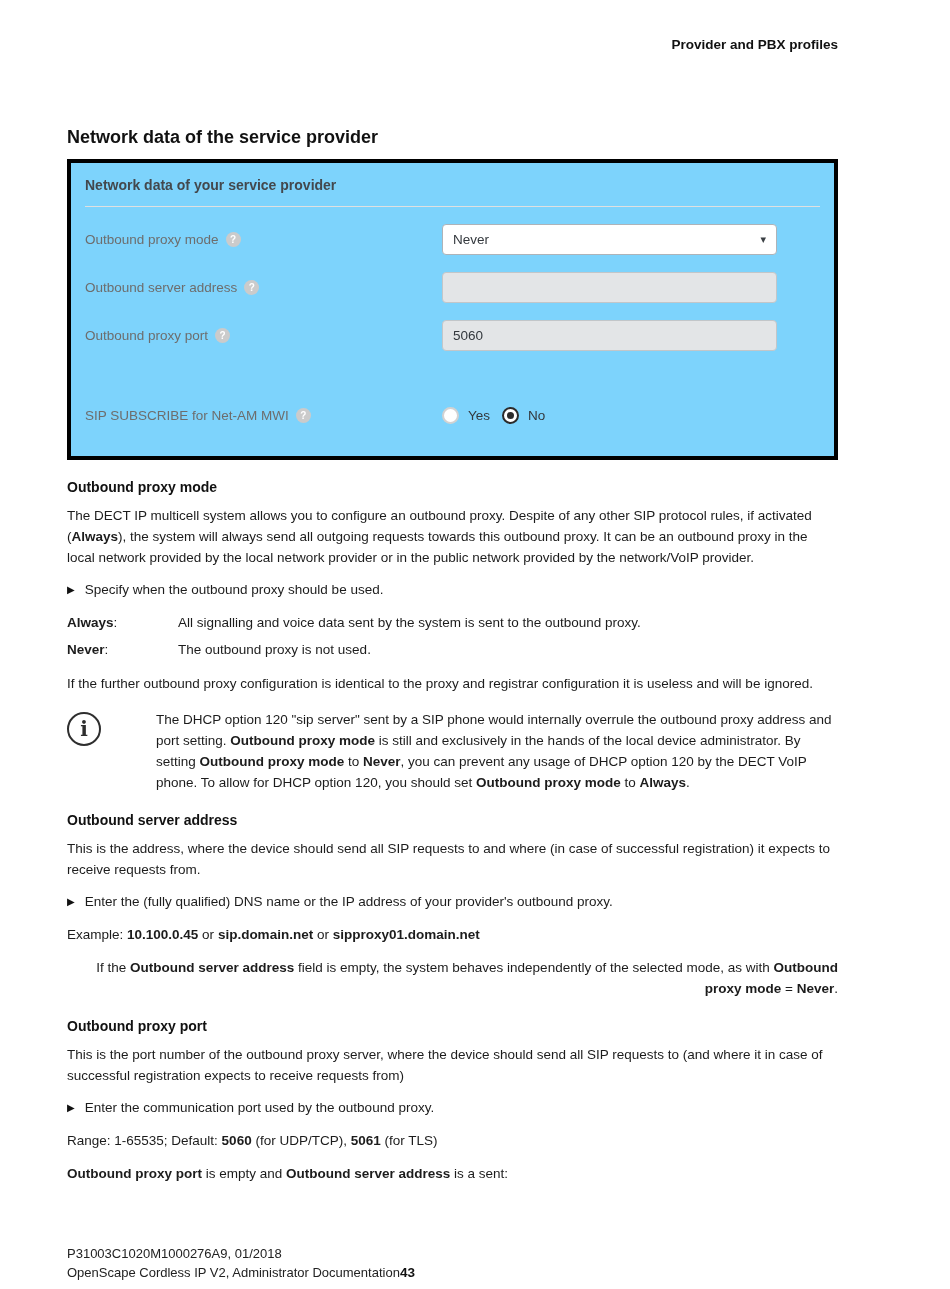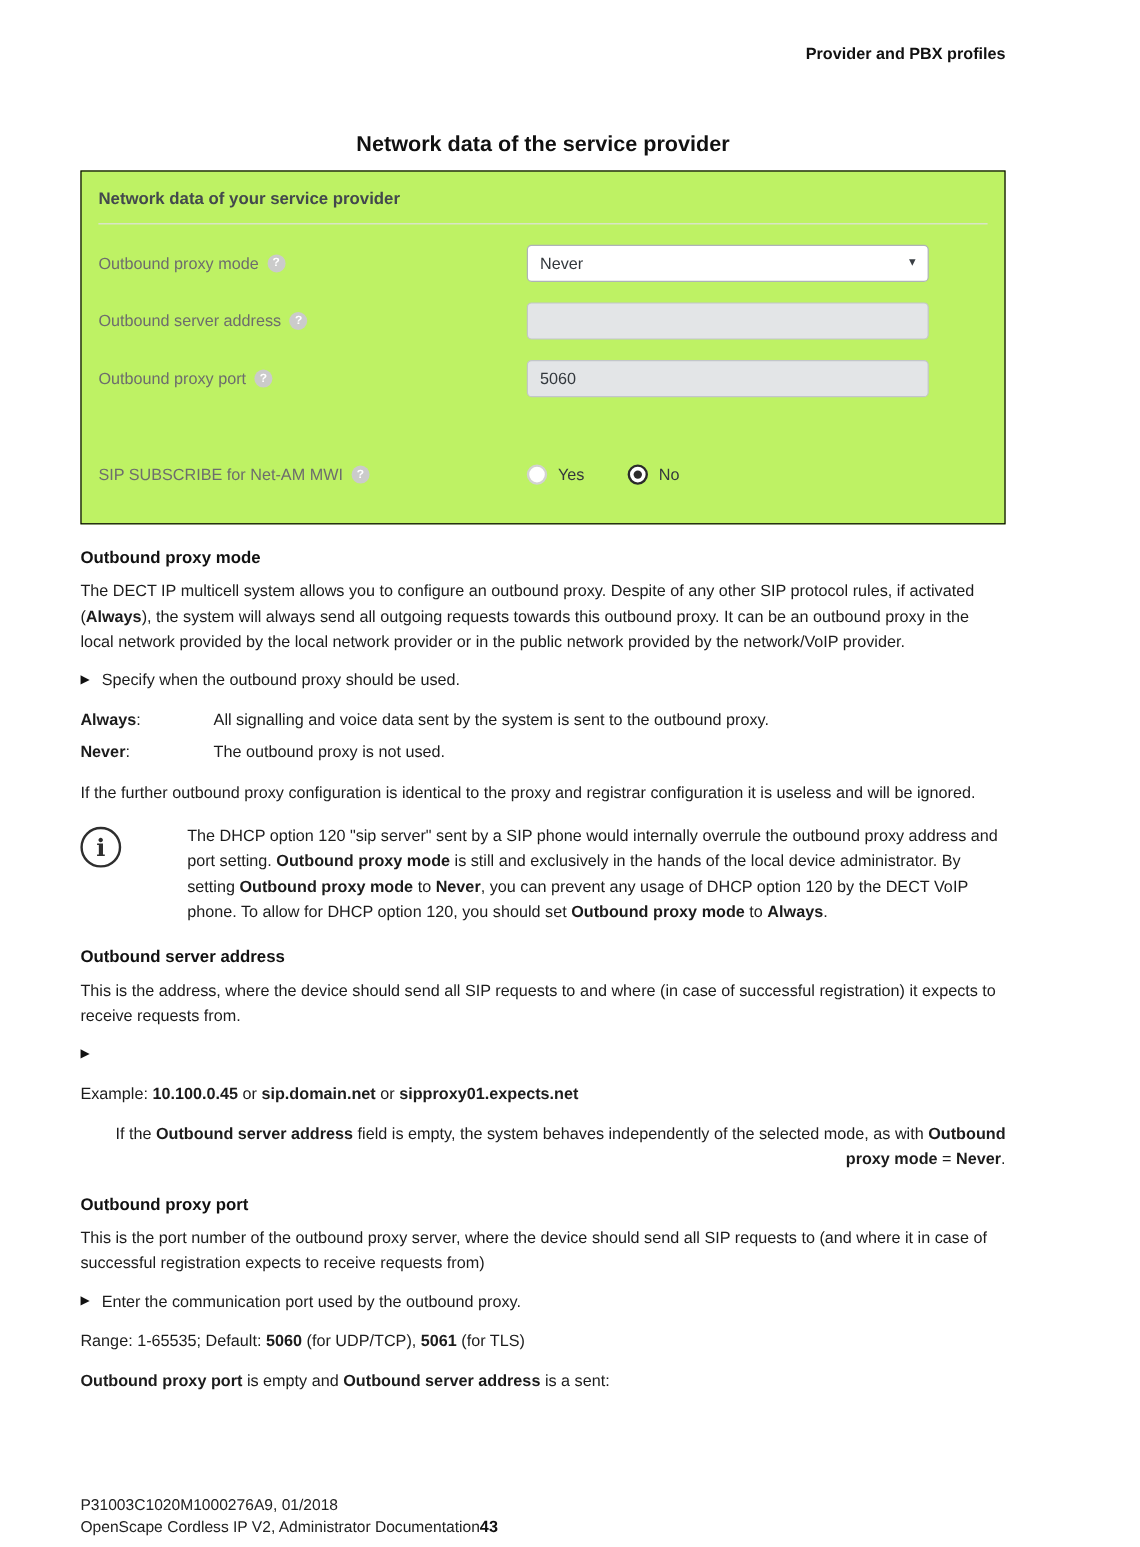--- a/index.html
+++ b/index.html
@@ -10,33 +10,33 @@
     color:#1c1c1c; font-size:13.5px; line-height:21px;
   }
   .page { position:relative; width:854px; height:1289px; padding:0 16px 0 67px; }
 
   
   .doc-header { padding-top:36px; text-align:right; line-height:18px; }
   .doc-header .hd-title { font-weight:bold; font-size:13.5px; color:#111; }
   .doc-header .hd-sub { font-size:13.5px; color:#222; }
 
   
-  h1.page-title { margin-top:55px; font-size:18px; line-height:22px; font-weight:bold; color:#111;text-align:center; }
+  h1.page-title { margin-top:72px; font-size:18px; line-height:22px; font-weight:bold; color:#111; }
 
   
-  .panel { margin-top:11px; border:1px solid #000000; background:#bef264; padding-bottom:30px; }
+  .panel { margin-top:11px; border:4px solid #000000; background:#7dd3fc; padding-bottom:30px; }
   .panel-title { margin:0 14px; padding:12px 0 10px; font-size:14px; font-weight:bold; color:#43484d; border-bottom:1px solid #e0e0e0; }
   .form-row { display:grid; grid-template-columns:357px 335px; align-items:center; padding-left:14px; margin-top:17px; }
   .form-label { color:#6d6d6d; font-size:13.5px; display:flex; align-items:center; }
   .help-icon { display:inline-flex; align-items:center; justify-content:center; width:15px; height:15px; margin-left:7px; border-radius:50%; background:#cbcbcb; color:#ffffff; font-size:10px; font-weight:bold; flex:none; }
   .select { height:31px; background:#fff; border:1px solid #aeb3b8; border-radius:4px; display:flex; align-items:center; justify-content:space-between; padding:0 10px; color:#33383d; cursor:pointer; }
   .select .caret { color:#3a3f44; font-size:11px; }
   .input { height:31px; background:#e3e5e7; border:1px solid #c2c6c9; border-radius:4px; display:flex; align-items:center; padding:0 10px; color:#33383d; }
   .row-gap-large { margin-top:54px; }
-  .radio-group { display:flex; align-items:center; gap:36px; }
+  .radio-group { display:flex; align-items:center; gap:12px; }
   .radio-option { display:flex; align-items:center; gap:9px; color:#33383d; cursor:pointer; }
   .radio { width:17px; height:17px; border-radius:50%; border:2px solid #d2d2d2; background:#fff; position:relative; flex:none; }
   .radio.checked { border-color:#2b2b2b; }
   .radio.checked::after { content:''; position:absolute; left:3px; top:3px; right:3px; bottom:3px; border-radius:50%; background:#2b2b2b; }
 
   
   .doc-body { margin-top:10px; }
   h3.sub-heading { font-size:14px; line-height:18px; font-weight:bold; color:#111; margin-top:18px; }
   p.para { margin-top:9px; }
   .bullet { display:flex; margin-top:11px; }
@@ -132,23 +132,24 @@
     <div class="note">
       <span class="note-icon">i</span>
       <span class="note-text"><span>The DHCP option 120 "sip server" sent by a SIP phone would internally overrule the outbound proxy address and port setting. </span><b>Outbound proxy mode</b><span> is still and exclusively in the hands of the local device administrator. By setting </span><b>Outbound proxy mode</b><span> to </span><b>Never</b><span>, you can prevent any usage of DHCP option 120 by the DECT VoIP phone. To allow for DHCP option 120, you should set </span><b>Outbound proxy mode</b><span> to </span><b>Always</b><span>.</span></span>
     </div>
 
     <h3 class="sub-heading">Outbound server address</h3>
     <p class="para">This is the address, where the device should send all SIP requests to and where (in case of successful registration) it expects to receive requests from.</p>
 
     <div class="bullet">
       <span class="bullet-glyph">▶</span>
+      <span>Enter the (fully qualified) DNS name or the IP address of your provider's outbound proxy.</span>
     </div>
 
-    <p class="para" style="margin-top:12px;"><span>Example: </span><b>10.100.0.45</b><span> or </span><b>sip.domain.net</b><span> or </span><b>sipproxy01.expects.net</b></p>
+    <p class="para" style="margin-top:12px;"><span>Example: </span><b>10.100.0.45</b><span> or </span><b>sip.domain.net</b><span> or </span><b>sipproxy01.domain.net</b></p>
     <p class="para" style="margin-top:12px;text-align:right;"><span>If the </span><b>Outbound server address</b><span> field is empty, the system behaves independently of the selected mode, as with </span><b>Outbound proxy mode</b><span> = </span><b>Never</b><span>.</span></p>
 
     <h3 class="sub-heading">Outbound proxy port</h3>
     <p class="para">This is the port number of the outbound proxy server, where the device should send all SIP requests to (and where it in case of successful registration expects to receive requests from)</p>
 
     <div class="bullet">
       <span class="bullet-glyph">▶</span>
       <span>Enter the communication port used by the outbound proxy.</span>
     </div>
 

